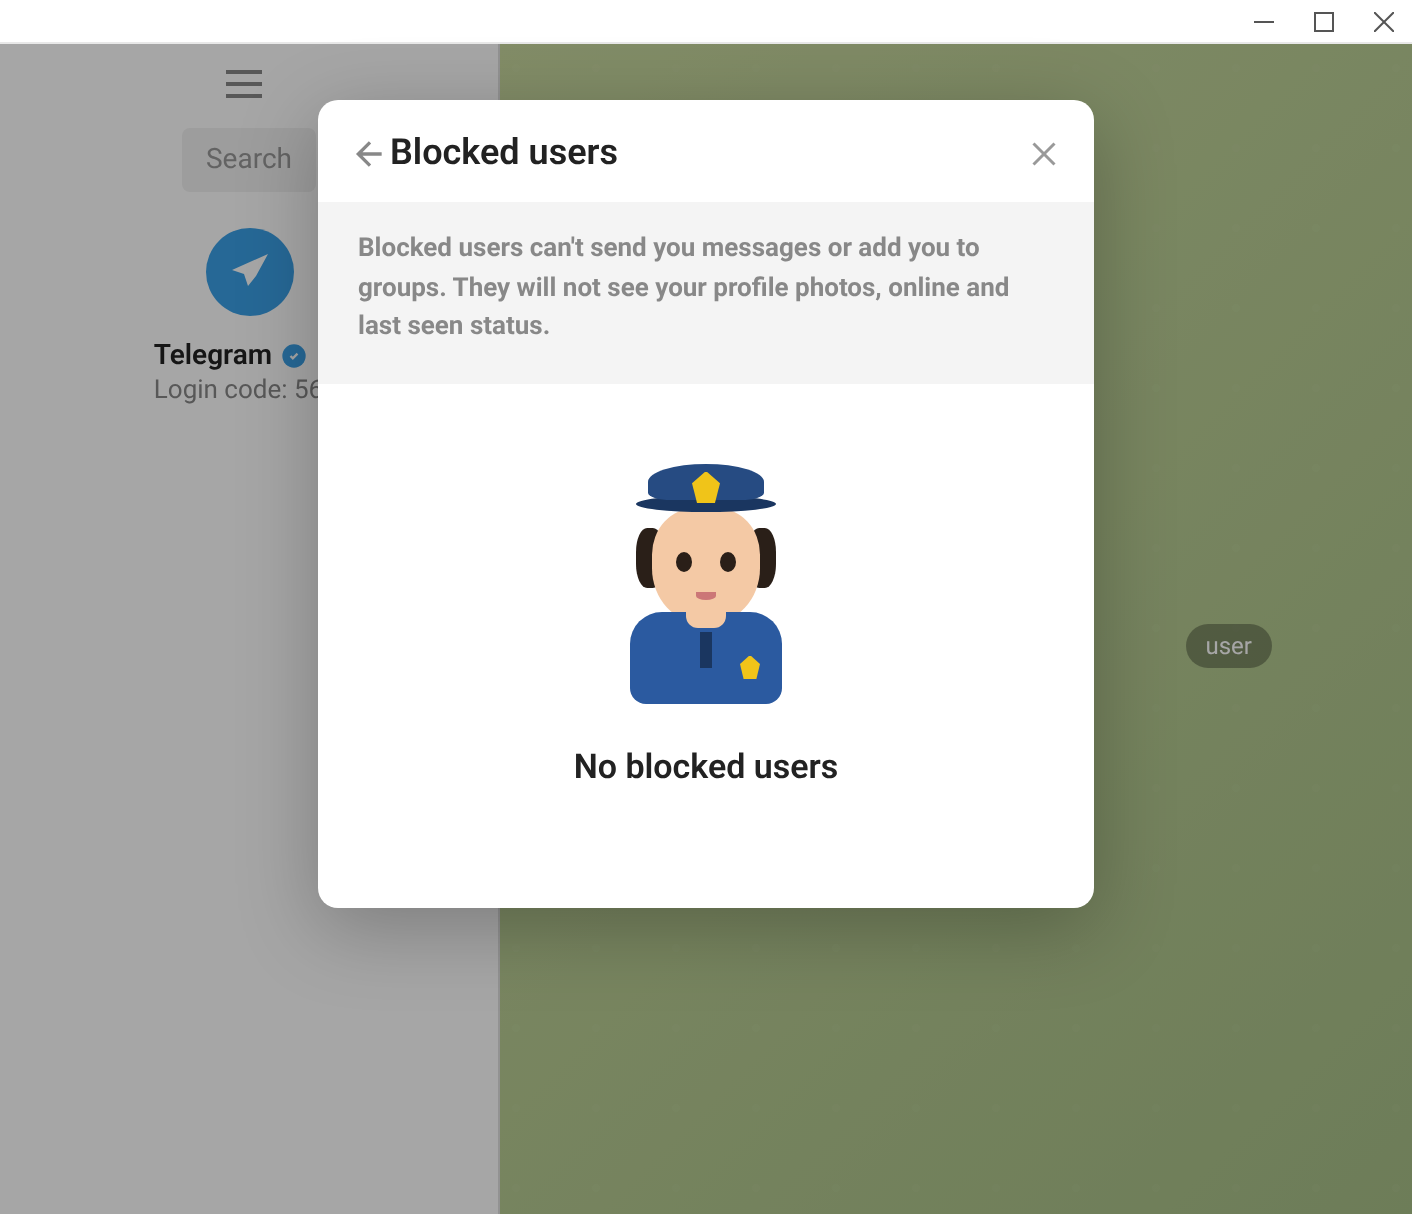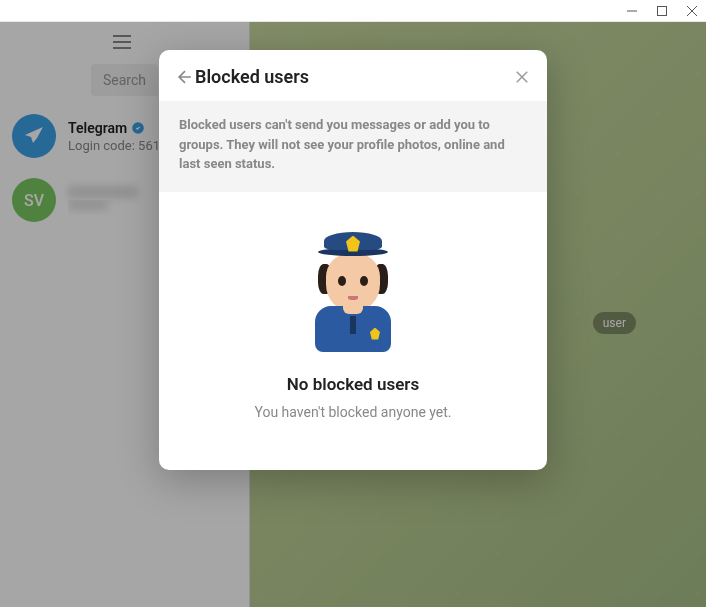--- a/index.html
+++ b/index.html
@@ -9,21 +9,21 @@
     .titlebar-btn { width: 12px; height: 12px; display: flex; align-items: center; justify-content: center; color: #555; }
     
     .app-container { display: flex; height: 585px; position: relative; }
     
     .sidebar { width: 250px; background: #fff; border-right: 1px solid #e0e0e0; }
     .sidebar-header { display: flex; align-items: center; padding: 8px 10px; gap: 10px; flex-direction: column; }
     .hamburger { width: 24px; height: 24px; display: flex; flex-direction: column; justify-content: center; gap: 4px; cursor: pointer; }
     .hamburger span { height: 2px; background: #888; width: 18px; }
     .search-box { flex: 1; background: #f1f1f1; border-radius: 4px; padding: 8px 12px; color: #999; font-size: 14px; }
     
-    .chat-item { display: flex; align-items: center; padding: 10px 12px; gap: 12px; }
+    .chat-item { display: flex; align-items: center; padding: 10px 12px; gap: 12px; flex-direction: column; }
     .chat-avatar { width: 44px; height: 44px; border-radius: 50%; display: flex; align-items: center; justify-content: center; flex-shrink: 0; }
     .chat-avatar.telegram { background: #3ba0e6; }
     .chat-avatar.sv { background: #7bc862; color: #fff; font-size: 16px; font-weight: 500; }
     .chat-info { flex: 1; min-width: 0; }
     .chat-name { font-size: 14px; font-weight: 600; color: #222; display: flex; align-items: center; gap: 4px; }
     .verified { width: 14px; height: 14px; color: #3ba0e6; }
     .chat-msg { font-size: 13px; color: #888; margin-top: 2px; white-space: nowrap; overflow: hidden; text-overflow: ellipsis; }
     .blur { filter: blur(4px); background: #ddd; color: transparent; border-radius: 3px; display: inline-block; }
     
     .main-area { flex: 1; background: linear-gradient(135deg, #c9d99f 0%, #a8c088 100%); position: relative; }
@@ -109,29 +109,20 @@
           <span>Telegram</span>
           <svg class="verified" viewBox="0 0 24 24" fill="currentColor">
               <circle cx="12" cy="12" r="10"></circle>
               <path d="M9 12l2 2 4-4" stroke="#fff" stroke-width="2" fill="none"></path>
             </svg>
         </div>
         <div class="chat-msg">Login code: 561:</div>
       </div>
     </div>
 
-    <div class="chat-item">
-      <div class="chat-avatar sv">SV</div>
-      <div class="chat-info">
-        <div class="chat-name">
-            <span class="blur" style="width:70px;height:12px;">&nbsp;</span>
-          </div>
-        <div class="chat-msg"><span class="blur" style="width:40px;height:10px;">&nbsp;</span></div>
-      </div>
-    </div>
   </div>
 
   <div class="main-area">
     <div class="main-bg-pattern"></div>
     <div class="badge-pill">user</div>
   </div>
 </div>
 
 <div class="overlay">
   <div class="modal">
@@ -167,16 +158,15 @@
           <div class="hat-brim"></div>
           <div class="hat-top"></div>
           <div class="hat-badge"></div>
         </div>
         <div class="body"></div>
         <div class="collar"></div>
         <div class="tie"></div>
         <div class="body-badge"></div>
       </div>
       <div class="empty-title">No blocked users</div>
-      <div class="empty-subtitle">You haven't blocked anyone yet.</div>
     </div>
   </div>
 </div>
 
 </body></html>

